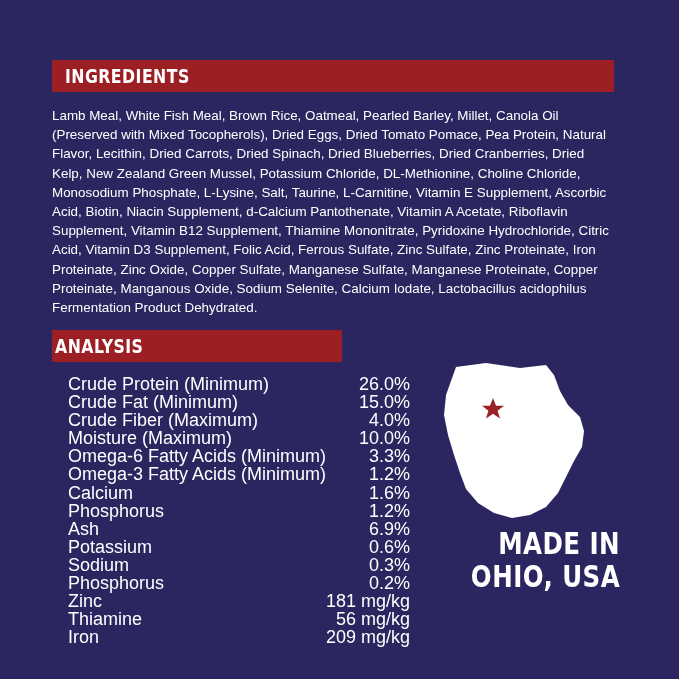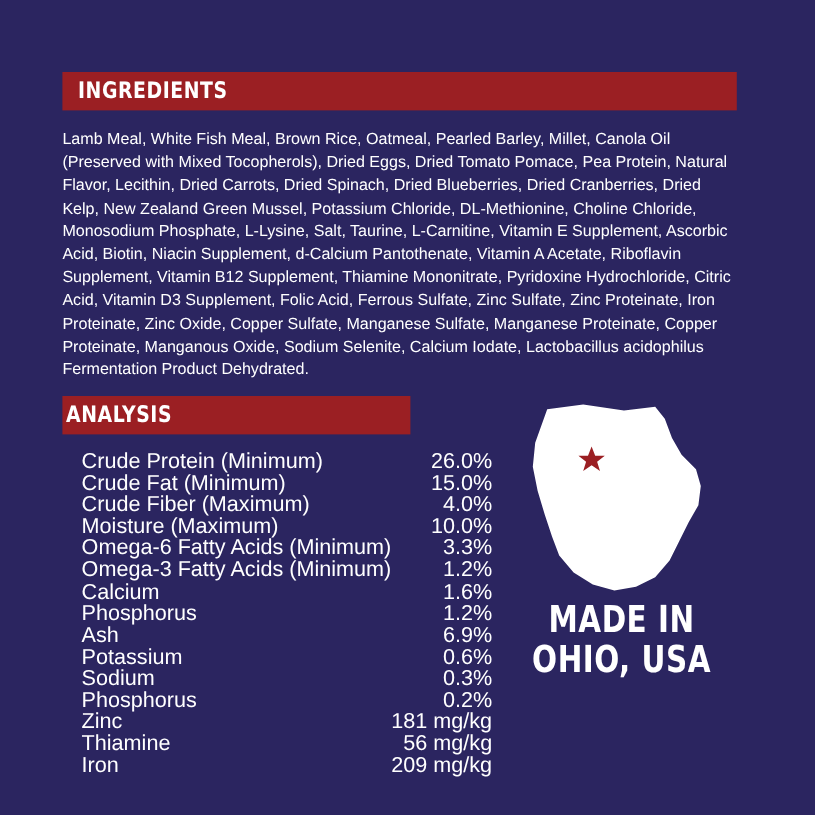--- a/index.html
+++ b/index.html
@@ -90,23 +90,23 @@
     text-align: left;
   }
   #analysis-table td.value {
     text-align: right;
   }
 
   
   #ohio-block {
     position: absolute;
     left: 402px;
-    top: 335px;
+    top: 361px;
     width: 232px;
-    text-align: center;
+    text-align: right;
   }
   #ohio-shape {
     display: block;
     margin: 0 auto;
   }
   #made-in-text {
     margin-top: 6px;
     font-family: "DejaVu Sans Condensed", "Liberation Sans", sans-serif;
     font-weight: bold;
     font-size: 31px;

